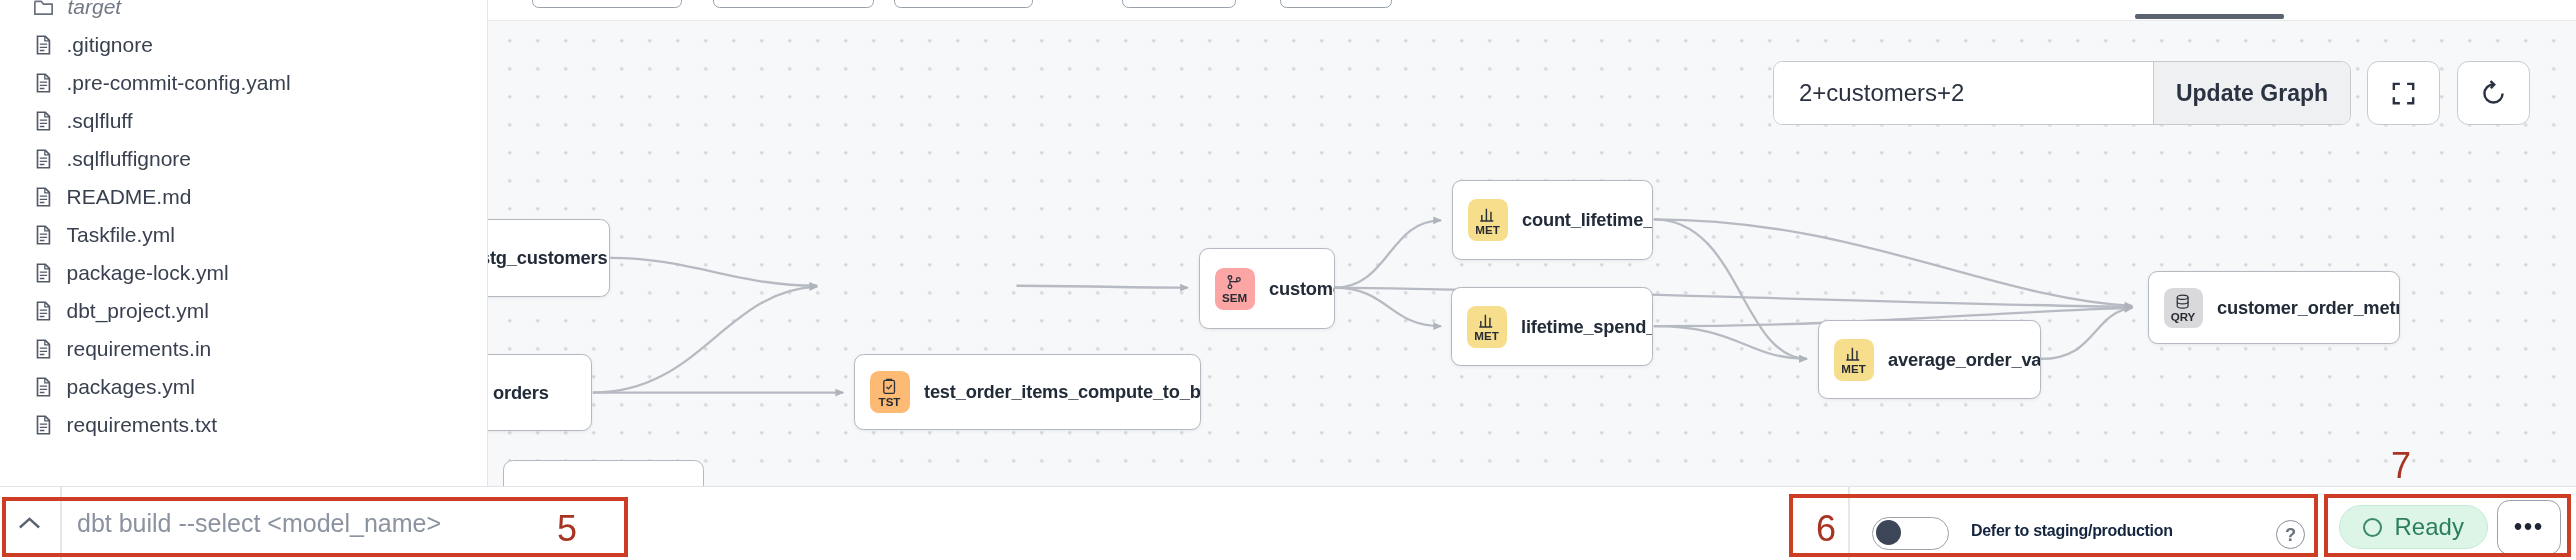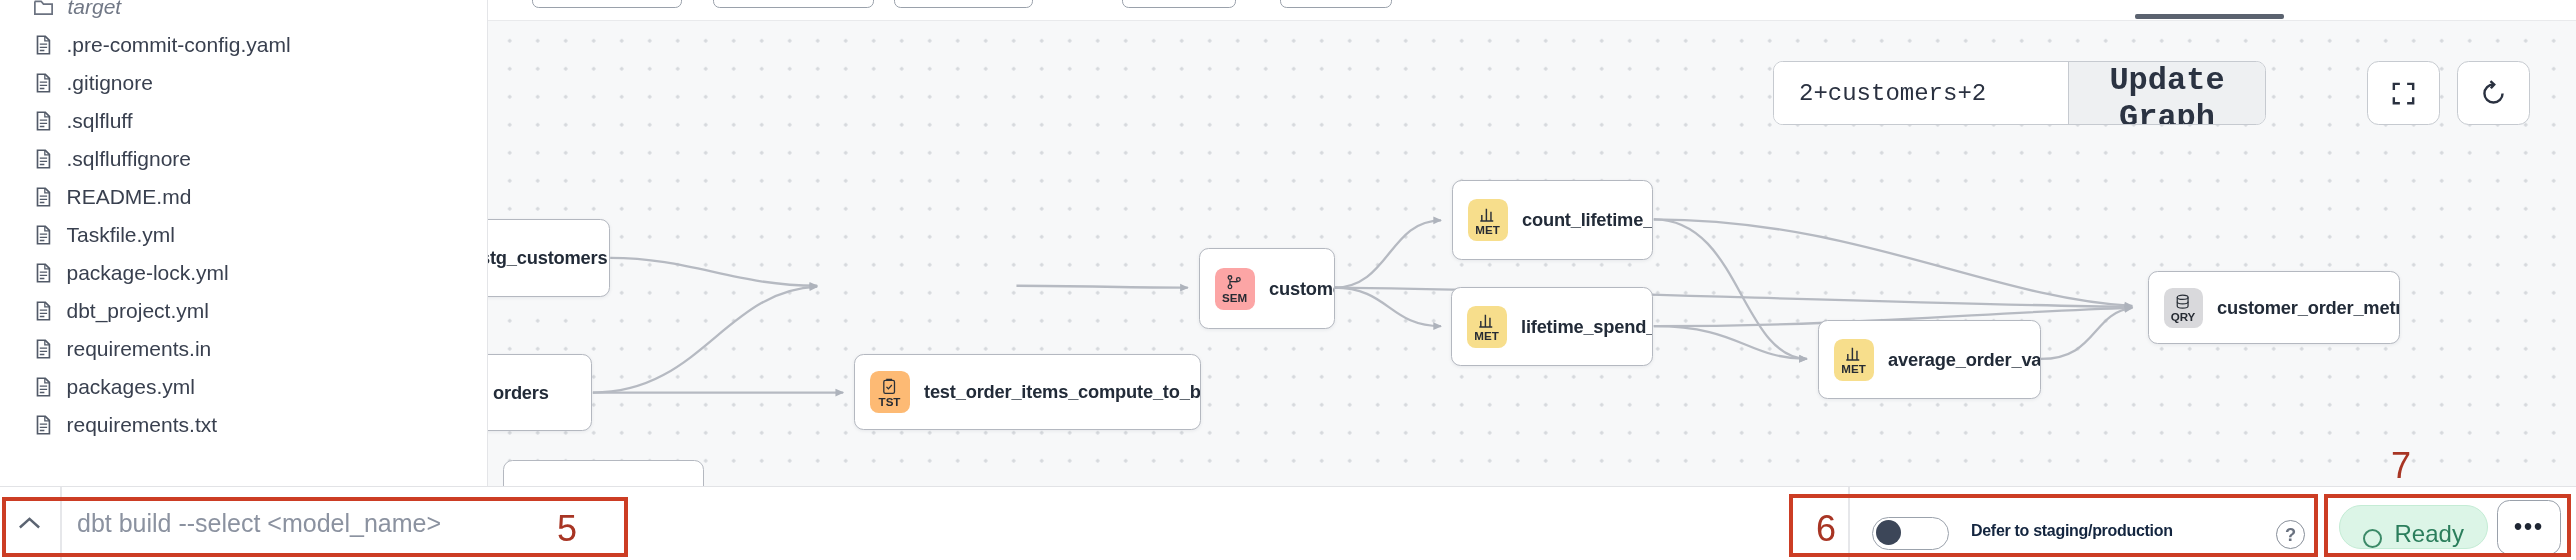--- a/index.html
+++ b/index.html
@@ -58,31 +58,31 @@
     gap: 1px;
   }
   .tile span { font-size: 11.6px; font-weight: 700; color: #262b33; line-height: 1; }
   .tile-mdl { background: #a9d4f8; }
   .tile-tst { background: #fdba74; }
   .tile-sem { background: #fca5a5; }
   .tile-met { background: #f7de8c; }
   .tile-qry { background: #d9d9dc; }
   
   #selector-group {
-    position: absolute; left: 1285px; top: 40px; width: 493px; height: 64px;
+    position: absolute; left: 1285px; top: 40px; width: 578px; height: 64px;
     display: flex; border: 1.9px solid #c6cad0; border-radius: 9.6px; background: #fff;
-    overflow: hidden; z-index: 2; font-family: Liberation Mono, monospace;
+    overflow: hidden; z-index: 2;
   }
   #selector-input {
     flex: 1 1 auto; border: none; outline: none; font-family: inherit;
     font-size: 24px; color: #2a3140; padding: 0 0 0 25px; background: #fff; min-width: 0;
   }
   #update-graph-btn {
     flex: 0 0 197px; background: #eef0f2; border: none; border-left: 1.9px solid #c6cad0;
-    font-family: inherit; font-size: 32px; font-weight: 600; color: #2b3342; cursor: pointer;
+    font-family: inherit; font-size: 23px; font-weight: 600; color: #2b3342; cursor: pointer;
   }
   .sqbtn {
     position: absolute; top: 40px; width: 73px; height: 64px; background: #fff;
     border: 1.9px solid #c6cad0; border-radius: 11.6px; display: flex;
     align-items: center; justify-content: center; cursor: pointer; z-index: 2;
   }
   #fullscreen-btn { left: 1879px; }
   #refresh-btn { left: 1969px; }
   
   #partial-node {
@@ -117,23 +117,23 @@
     position: absolute; left: 1971px; top: 35px; font-size: 16px; font-weight: 700;
     color: #13253f; letter-spacing: -0.3px;
   }
   #help-icon {
     position: absolute; left: 2276px; top: 33px; width: 29px; height: 29px;
     border: 1.9px solid #878e99; border-radius: 50%; color: #6a7280;
     font-size: 18.3px; display: flex; align-items: center; justify-content: center;
     cursor: pointer; font-weight: 600;
   }
   #ready-badge {
-    position: absolute; left: 2339px; top: 18.3px; height: 44px; padding: 0 23px;
+    position: absolute; left: 2339px; top: 18.3px; height: 44px; padding: 10px 23px;
     background: #dcf5e7; border: 1px solid #c4ecd5; border-radius: 22px;
-    display: flex; align-items: flex-end; gap: 12.5px; cursor: pointer;
+    display: flex; align-items: center; gap: 12.5px; cursor: pointer;
   }
   #ready-badge .ring {
     width: 19px; height: 19px; border: 2.4px solid #3c8a68; border-radius: 50%;
   }
   #ready-badge .rlabel { font-size: 24px; color: #2b7e5c; }
   #menu-btn {
     position: absolute; left: 2497px; top: 12.5px; width: 64px; height: 55px;
     background: #fff; border: 1.9px solid #9aa1ab; border-radius: 12.5px;
     display: flex; align-items: center; justify-content: center; cursor: pointer;
     font-size: 23px; font-weight: 700; color: #1f2633; letter-spacing: 1.9px;
@@ -162,31 +162,31 @@
         <span>target</span>
       </div>
       <div class="frow">
         <span class="ficon">
             <svg width="22" height="22" viewBox="0 0 24 24" fill="none" stroke="#525a68" stroke-width="1.8">
               <path d="M6 2.5 H14.5 L19 7 V21.5 H6 Z"></path>
               <path d="M14 2.5 V7.5 H19" stroke-width="1.4"></path>
               <path d="M8.5 11 H16.5 M8.5 14.5 H16.5 M8.5 18 H13.5" stroke-width="1.4"></path>
             </svg>
           </span>
+        <span>.gitignore</span>
+      </div>
+      <div class="frow">
+        <span class="ficon">
+            <svg width="22" height="22" viewBox="0 0 24 24" fill="none" stroke="#525a68" stroke-width="1.8">
+              <path d="M6 2.5 H14.5 L19 7 V21.5 H6 Z"></path>
+              <path d="M14 2.5 V7.5 H19" stroke-width="1.4"></path>
+              <path d="M8.5 11 H16.5 M8.5 14.5 H16.5 M8.5 18 H13.5" stroke-width="1.4"></path>
+            </svg>
+          </span>
         <span>.pre-commit-config.yaml</span>
-      </div>
-      <div class="frow">
-        <span class="ficon">
-            <svg width="22" height="22" viewBox="0 0 24 24" fill="none" stroke="#525a68" stroke-width="1.8">
-              <path d="M6 2.5 H14.5 L19 7 V21.5 H6 Z"></path>
-              <path d="M14 2.5 V7.5 H19" stroke-width="1.4"></path>
-              <path d="M8.5 11 H16.5 M8.5 14.5 H16.5 M8.5 18 H13.5" stroke-width="1.4"></path>
-            </svg>
-          </span>
-        <span>.gitignore</span>
       </div>
       <div class="frow">
         <span class="ficon">
             <svg width="22" height="22" viewBox="0 0 24 24" fill="none" stroke="#525a68" stroke-width="1.8">
               <path d="M6 2.5 H14.5 L19 7 V21.5 H6 Z"></path>
               <path d="M14 2.5 V7.5 H19" stroke-width="1.4"></path>
               <path d="M8.5 11 H16.5 M8.5 14.5 H16.5 M8.5 18 H13.5" stroke-width="1.4"></path>
             </svg>
           </span>
         <span>.sqlfluff</span>

